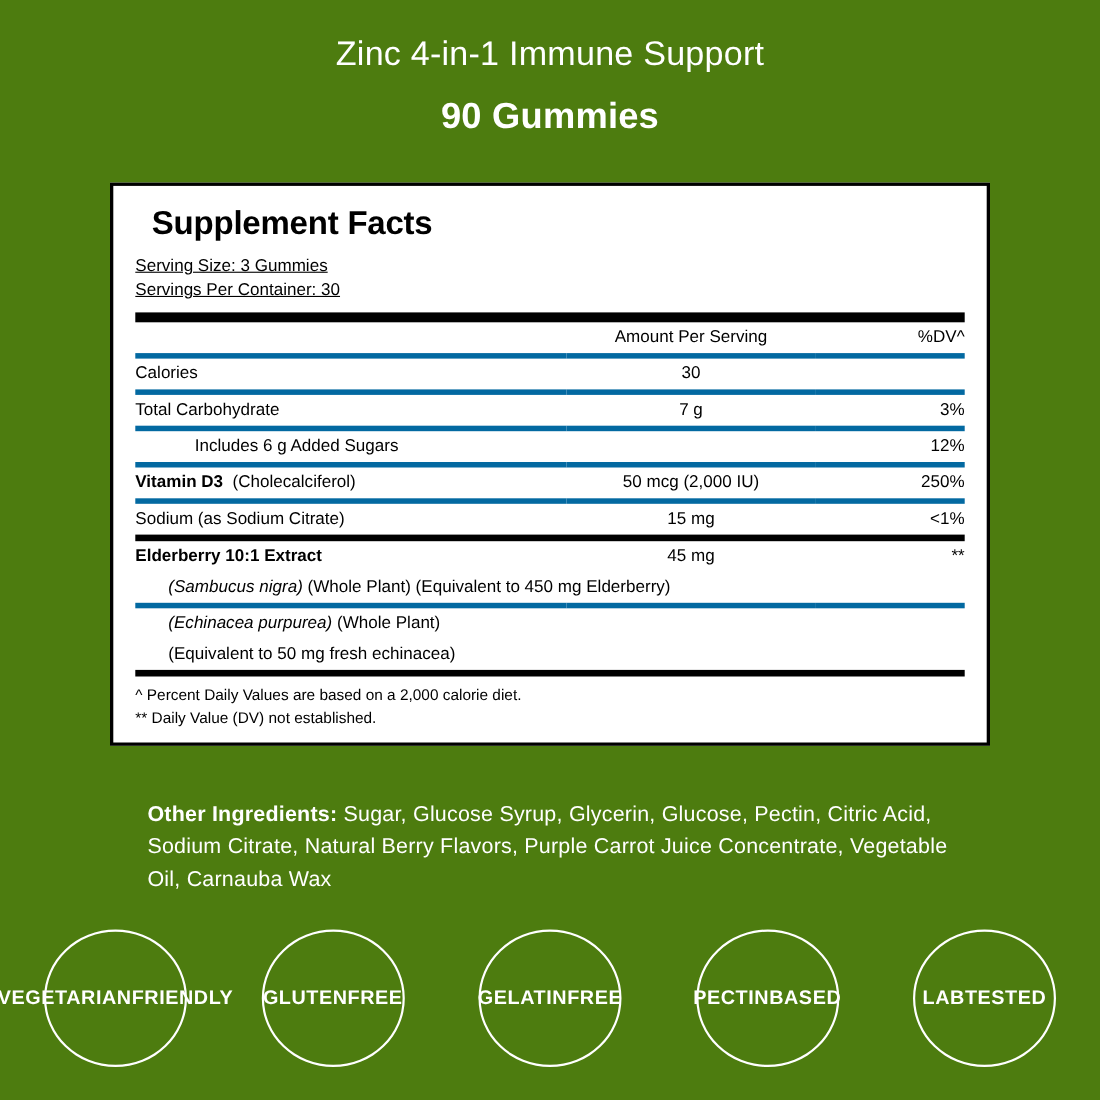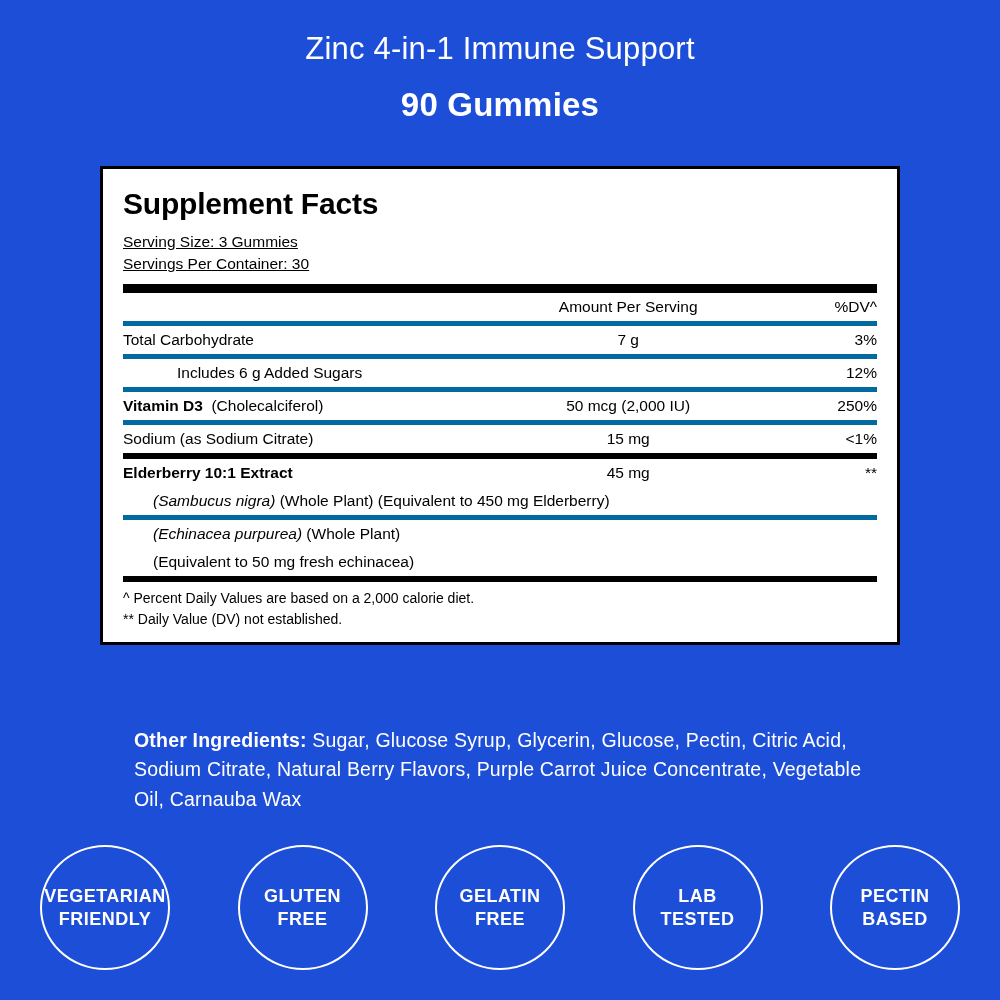--- a/index.html
+++ b/index.html
@@ -11,21 +11,21 @@
     width: 1000px;
     height: 1000px;
     background: #122a9c;
     font-family: "Liberation Sans", sans-serif;
     overflow: hidden;
   }
   .page {
     position: relative;
     width: 1000px;
     height: 1000px;
-    background: #1d4ed8;
+    background: #4d7c0f;
   }
 
   
   .header {
     text-align: center;
     padding-top: 32px;
   }
   .product-title {
     color: #ffffff;
     font-size: 31px;
@@ -49,21 +49,21 @@
     width: 800px;
     background: #ffffff;
     border: 3px solid #000000;
     padding: 14px 20px 12px 20px;
   }
   .panel-title {
     font-size: 30px;
     font-weight: 700;
     color: #000;
     letter-spacing: -0.2px;
-    margin: 4px 0 10px 0;
+    margin: 4px 0 10px 15px;
   }
   .serving-line {
     font-size: 15.5px;
     color: #000;
     line-height: 1.45;
     text-decoration: underline;
   }
   .rule-thick {
     border-top: 9px solid #000;
     margin-top: 8px;
@@ -129,21 +129,21 @@
     justify-content: space-between;
     align-items: center;
   }
   .badge {
     width: 130px;
     height: 125px;
     border: 2px solid #ffffff;
     border-radius: 50%;
     color: #ffffff;
     display: flex;
-    flex-direction: column;
+    flex-direction: row;
     align-items: center;
     justify-content: center;
     text-align: center;
     font-size: 18px;
     font-weight: 700;
     letter-spacing: 0.5px;
     line-height: 1.25;
   }
   .badge span { display: block; }
 </style>
@@ -164,20 +164,25 @@
     <div class="rule-thick"></div>
 
     <table class="facts">
       <tbody>
         <tr class="hdr row-line">
           <td class="nutrient"></td>
           <td class="amount">Amount Per Serving</td>
           <td class="dv">%DV^</td>
         </tr>
 
+        <tr class="row-line">
+          <td class="nutrient">Calories</td>
+          <td class="amount">30</td>
+          <td class="dv"></td>
+        </tr>
 
         <tr class="row-line">
           <td class="nutrient">Total Carbohydrate</td>
           <td class="amount">7 g</td>
           <td class="dv">3%</td>
         </tr>
 
 
         <tr class="row-line">
           <td class="nutrient indent2">Includes 6 g Added Sugars</td>
@@ -241,22 +246,22 @@
     </div>
     <div class="badge">
       <span>GLUTEN</span>
       <span>FREE</span>
     </div>
     <div class="badge">
       <span>GELATIN</span>
       <span>FREE</span>
     </div>
     <div class="badge">
+      <span>PECTIN</span>
+      <span>BASED</span>
+    </div>
+    <div class="badge">
       <span>LAB</span>
       <span>TESTED</span>
     </div>
-    <div class="badge">
-      <span>PECTIN</span>
-      <span>BASED</span>
-    </div>
   </div>
 
 </div>
 
 </body></html>

